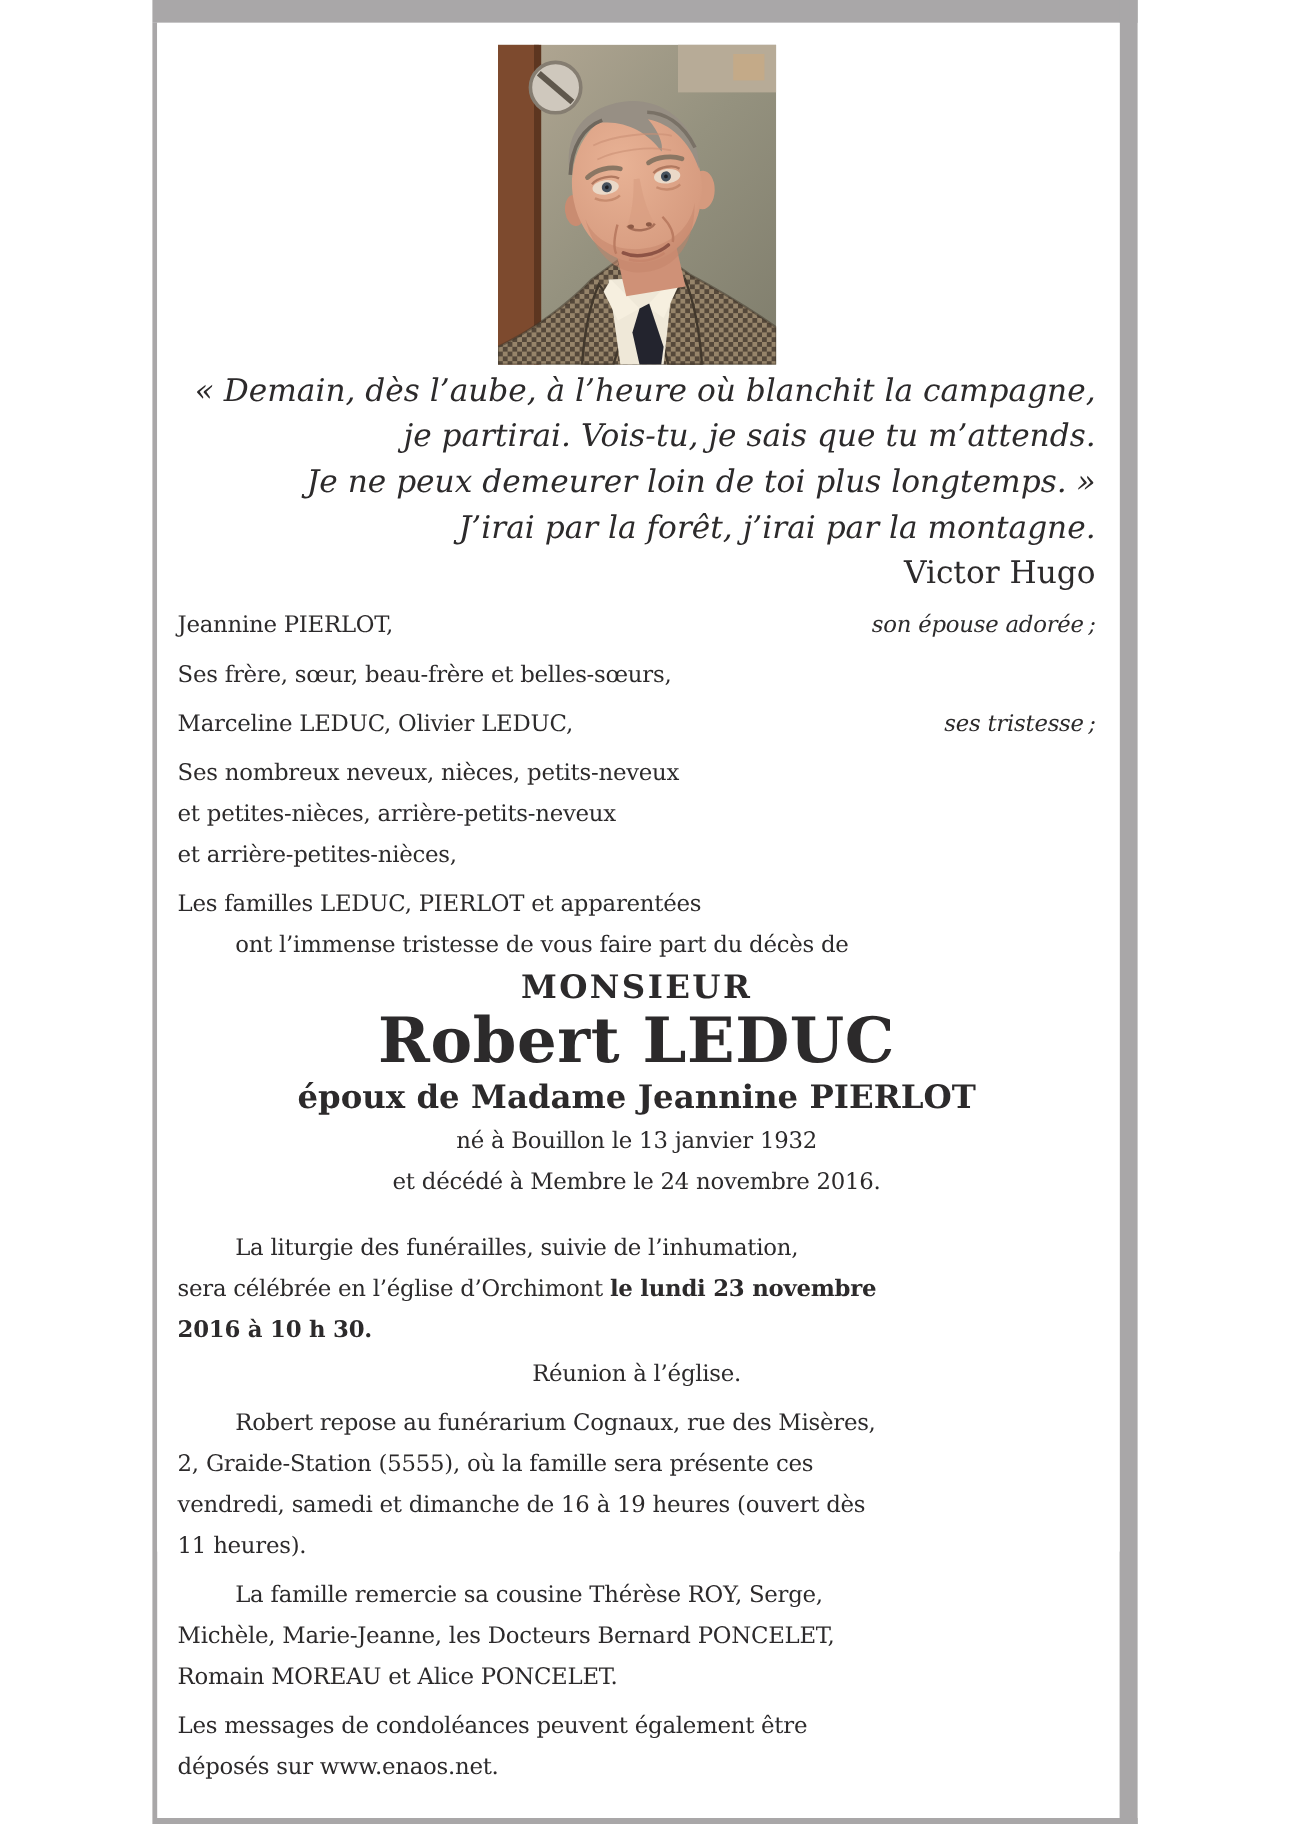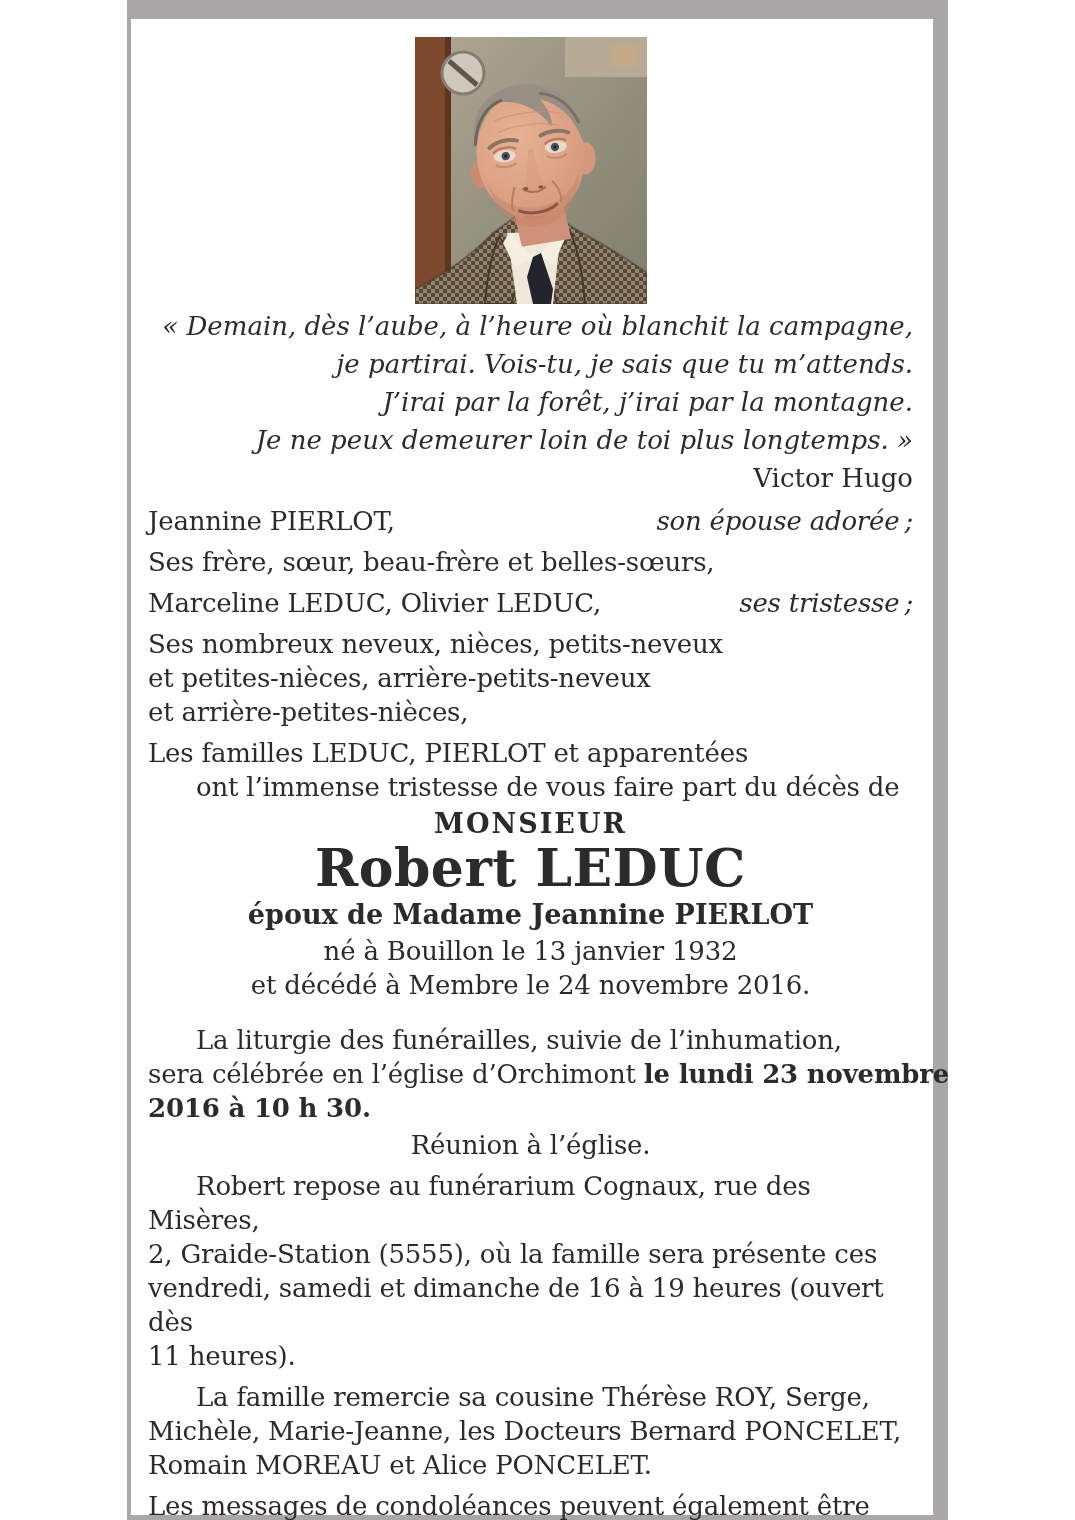--- a/index.html
+++ b/index.html
@@ -18,21 +18,21 @@
     background:#ffffff; box-sizing:border-box; padding:0 20px 0 17px;
   }
 
   .photo-wrap { width:232px; height:267px; margin:18px auto 0; overflow:hidden; }
 
   .quote { margin-top:3px; text-align:right; font-style:italic;
            font-size:26px; line-height:38px; }
   .quote .q-line { white-space:nowrap; }
   .quote .attr { font-style:normal; }
 
-  .body-txt { font-size:26px; line-height:34px; letter-spacing:-0.2px; }
+  .body-txt { font-size:19px; line-height:34px; letter-spacing:-0.2px; }
 
   .rel-row { display:flex; justify-content:space-between; align-items:baseline;
              margin-top:7px; }
   .rel-row .left-part { white-space:pre-line; }
   .rel-row .role { font-style:italic; white-space:nowrap; }
 
   .ann-line1 { margin-top:7px; white-space:nowrap; }
   .ann-line2 { padding-left:48px; white-space:nowrap; }
 
   .monsieur { margin-top:4px; text-align:center; font-weight:bold;
@@ -136,22 +136,22 @@
           <path d="M102,178 C112,182 124,181 132,176" stroke="#c4826a" stroke-width="2" fill="none" opacity="0.7"></path>
           <path d="M84,80 C100,74 134,74 150,80" stroke="#c98f74" stroke-width="1.5" fill="none" opacity="0.6"></path>
           <path d="M86,92 C102,86 132,86 148,92" stroke="#c98f74" stroke-width="1.5" fill="none" opacity="0.6"></path>
         </g>
       </svg>
     </div>
 
     <div class="quote">
       <div class="q-line">« Demain, dès l’aube, à l’heure où blanchit la campagne,</div>
       <div class="q-line">je partirai. Vois-tu, je sais que tu m’attends.</div>
+      <div class="q-line">Je ne peux demeurer loin de toi plus longtemps. »</div>
       <div class="q-line">J’irai par la forêt, j’irai par la montagne.</div>
-      <div class="q-line">Je ne peux demeurer loin de toi plus longtemps. »</div>
       <div class="attr">Victor Hugo</div>
     </div>
 
     <div class="body-txt rel-row">
       <span class="left-part">Jeannine PIERLOT,</span>
       <span class="role">son épouse adorée ;</span>
     </div>
     <div class="body-txt rel-row">
       <span class="left-part">Ses frère, sœur, beau-frère et belles-sœurs,</span>
       <span class="role"></span>

